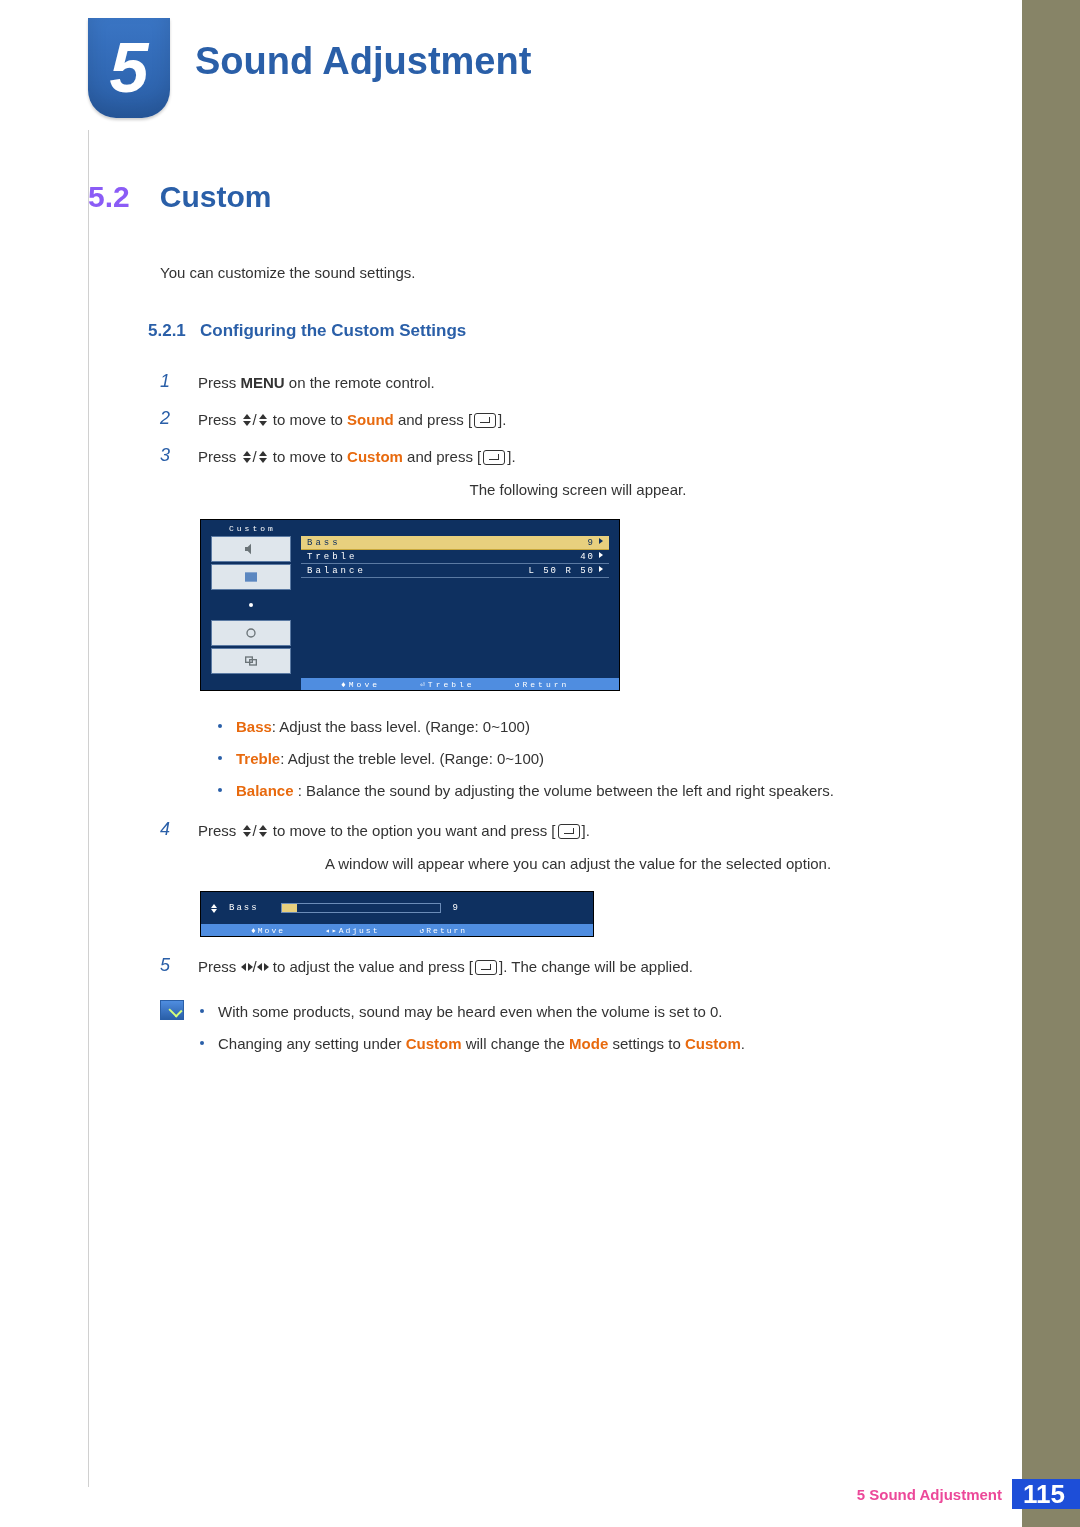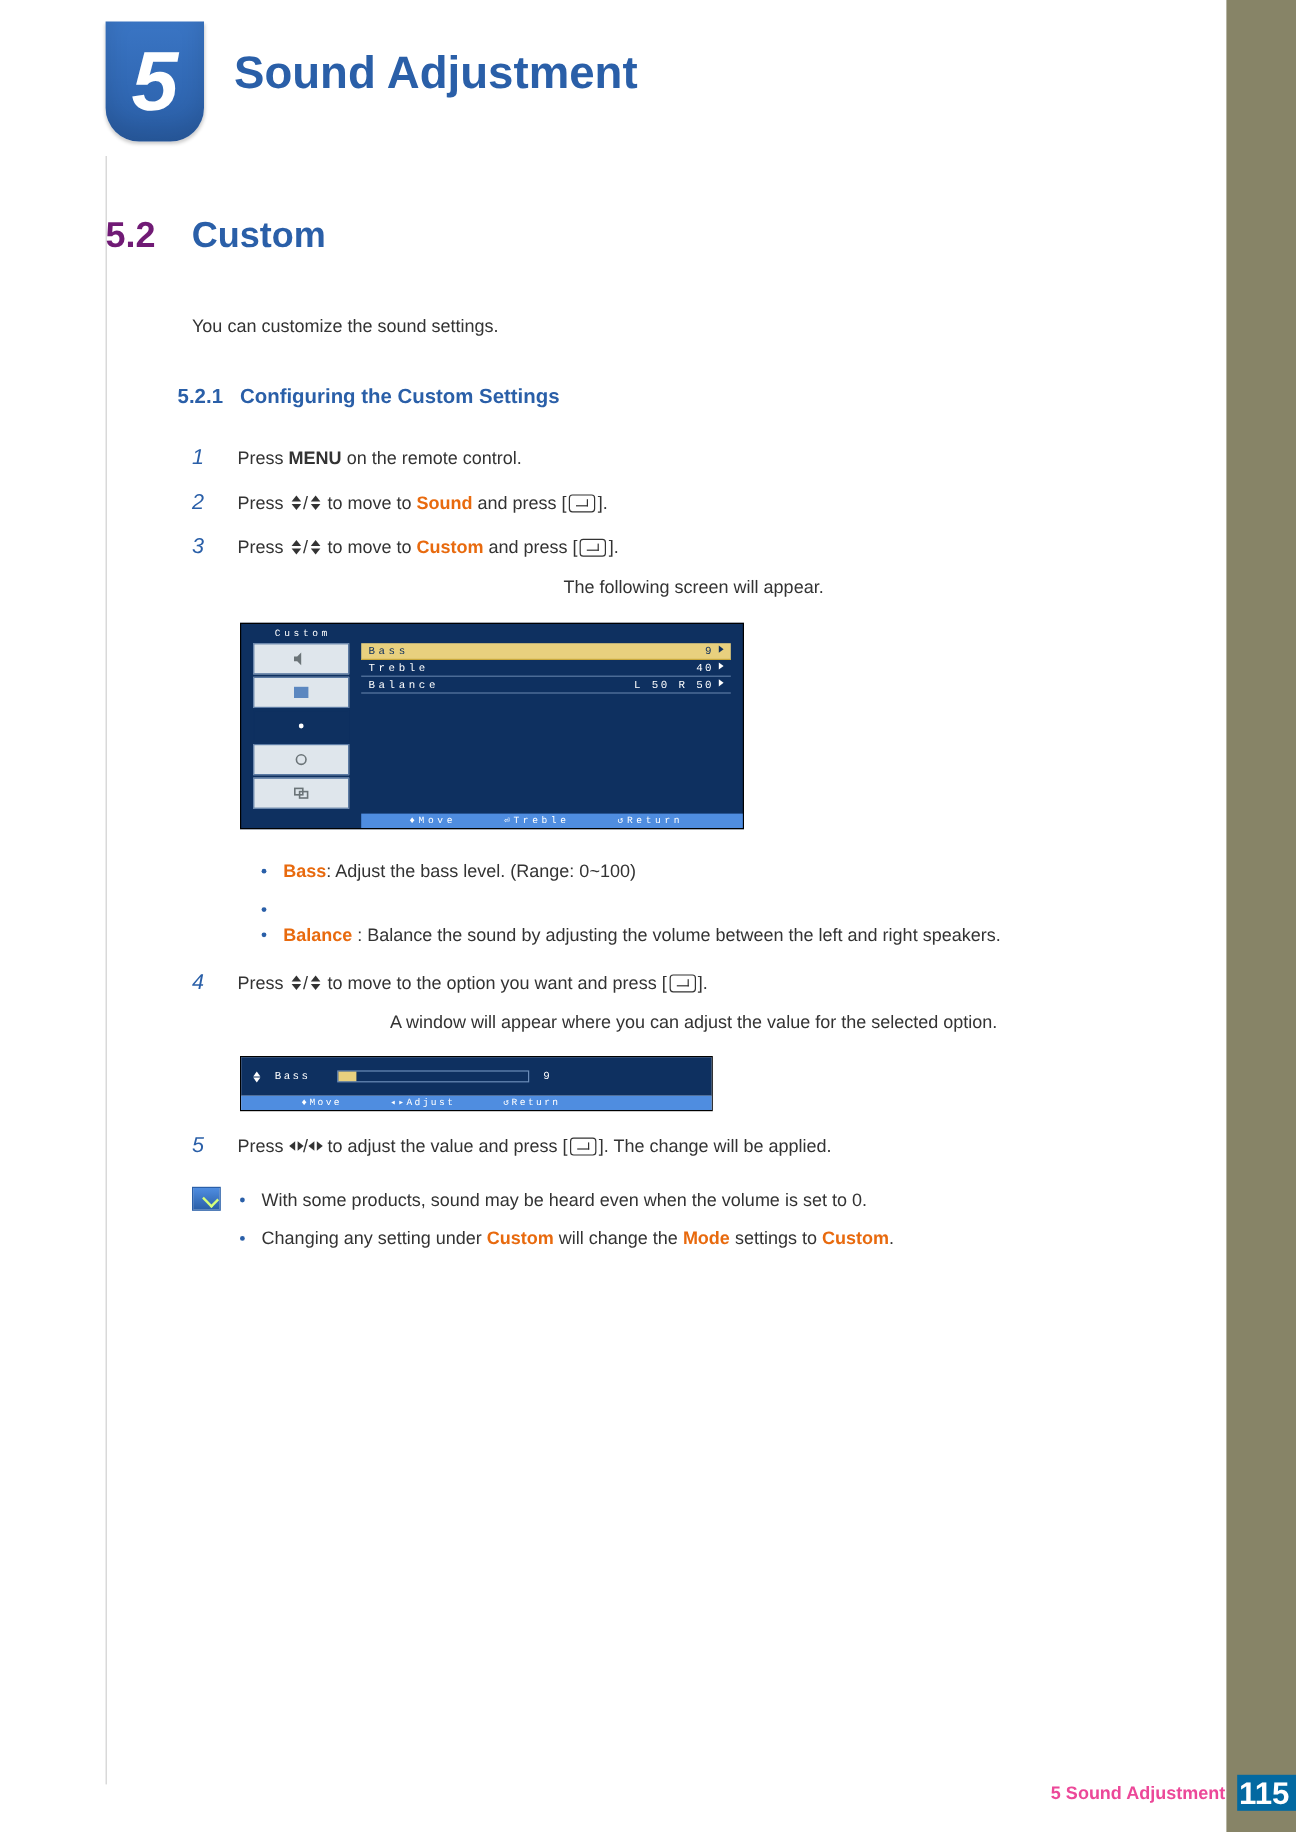--- a/index.html
+++ b/index.html
@@ -57,21 +57,21 @@
     left: 88px;
     top: 180px;
     width: 870px;
   }
   .section-heading {
     display: flex;
     gap: 30px;
     align-items: baseline;
     margin-bottom: 50px;
   }
-  .section-number { font-size: 30px; color: #701a75; font-weight: bold; }
+  .section-number { font-size: 30px; color: #8b5cf6; font-weight: bold; }
   .section-title  { font-size: 30px; color: #2a5fa8; font-weight: bold; }
   .intro-text { font-size: 15px; margin: 0 0 40px 72px; }
   .subsection {
     margin-left: 60px;
     font-size: 17px;
     color: #2a5fa8;
     font-weight: bold;
     margin-bottom: 28px;
   }
   .note-row {
@@ -193,22 +193,22 @@
   
   .page-footer {
     position: absolute;
     bottom: 18px;
     right: 0;
     display: flex;
     align-items: center;
   }
   .footer-label { font-size: 15px; color: #ec4899; font-weight: bold; margin-right: 10px; }
   .footer-num {
-    width: 49px; height: 30px;
-    background: #0369a1;
+    width: 68px; height: 30px;
+    background: #1d4ed8;
     color: #fff;
     font-size: 26px;
     font-weight: bold;
     display: flex; align-items: center; justify-content: center;
     padding-right:4px;
   }
 </style>
 </head>
 <body>
 
@@ -308,20 +308,21 @@
     </div>
   </div>
 
   <div class="bullet-list">
     <div class="bullet-row">
       <div class="bullet-dot"></div>
       <div class="bullet-text"><span class="orange">Bass</span><span>: Adjust the bass level. (Range: 0~100)</span></div>
     </div>
     <div class="bullet-row">
       <div class="bullet-dot"></div>
+      <div class="bullet-text"><span class="orange">Treble</span><span>: Adjust the treble level. (Range: 0~100)</span></div>
     </div>
     <div class="bullet-row">
       <div class="bullet-dot"></div>
       <div class="bullet-text"><span class="orange">Balance</span><span> : Balance the sound by adjusting the volume between the left and right speakers.</span></div>
     </div>
   </div>
 
   <div class="step-row" style="margin-top:14px;">
     <div class="step-num">4</div>
     <div class="step-body">

